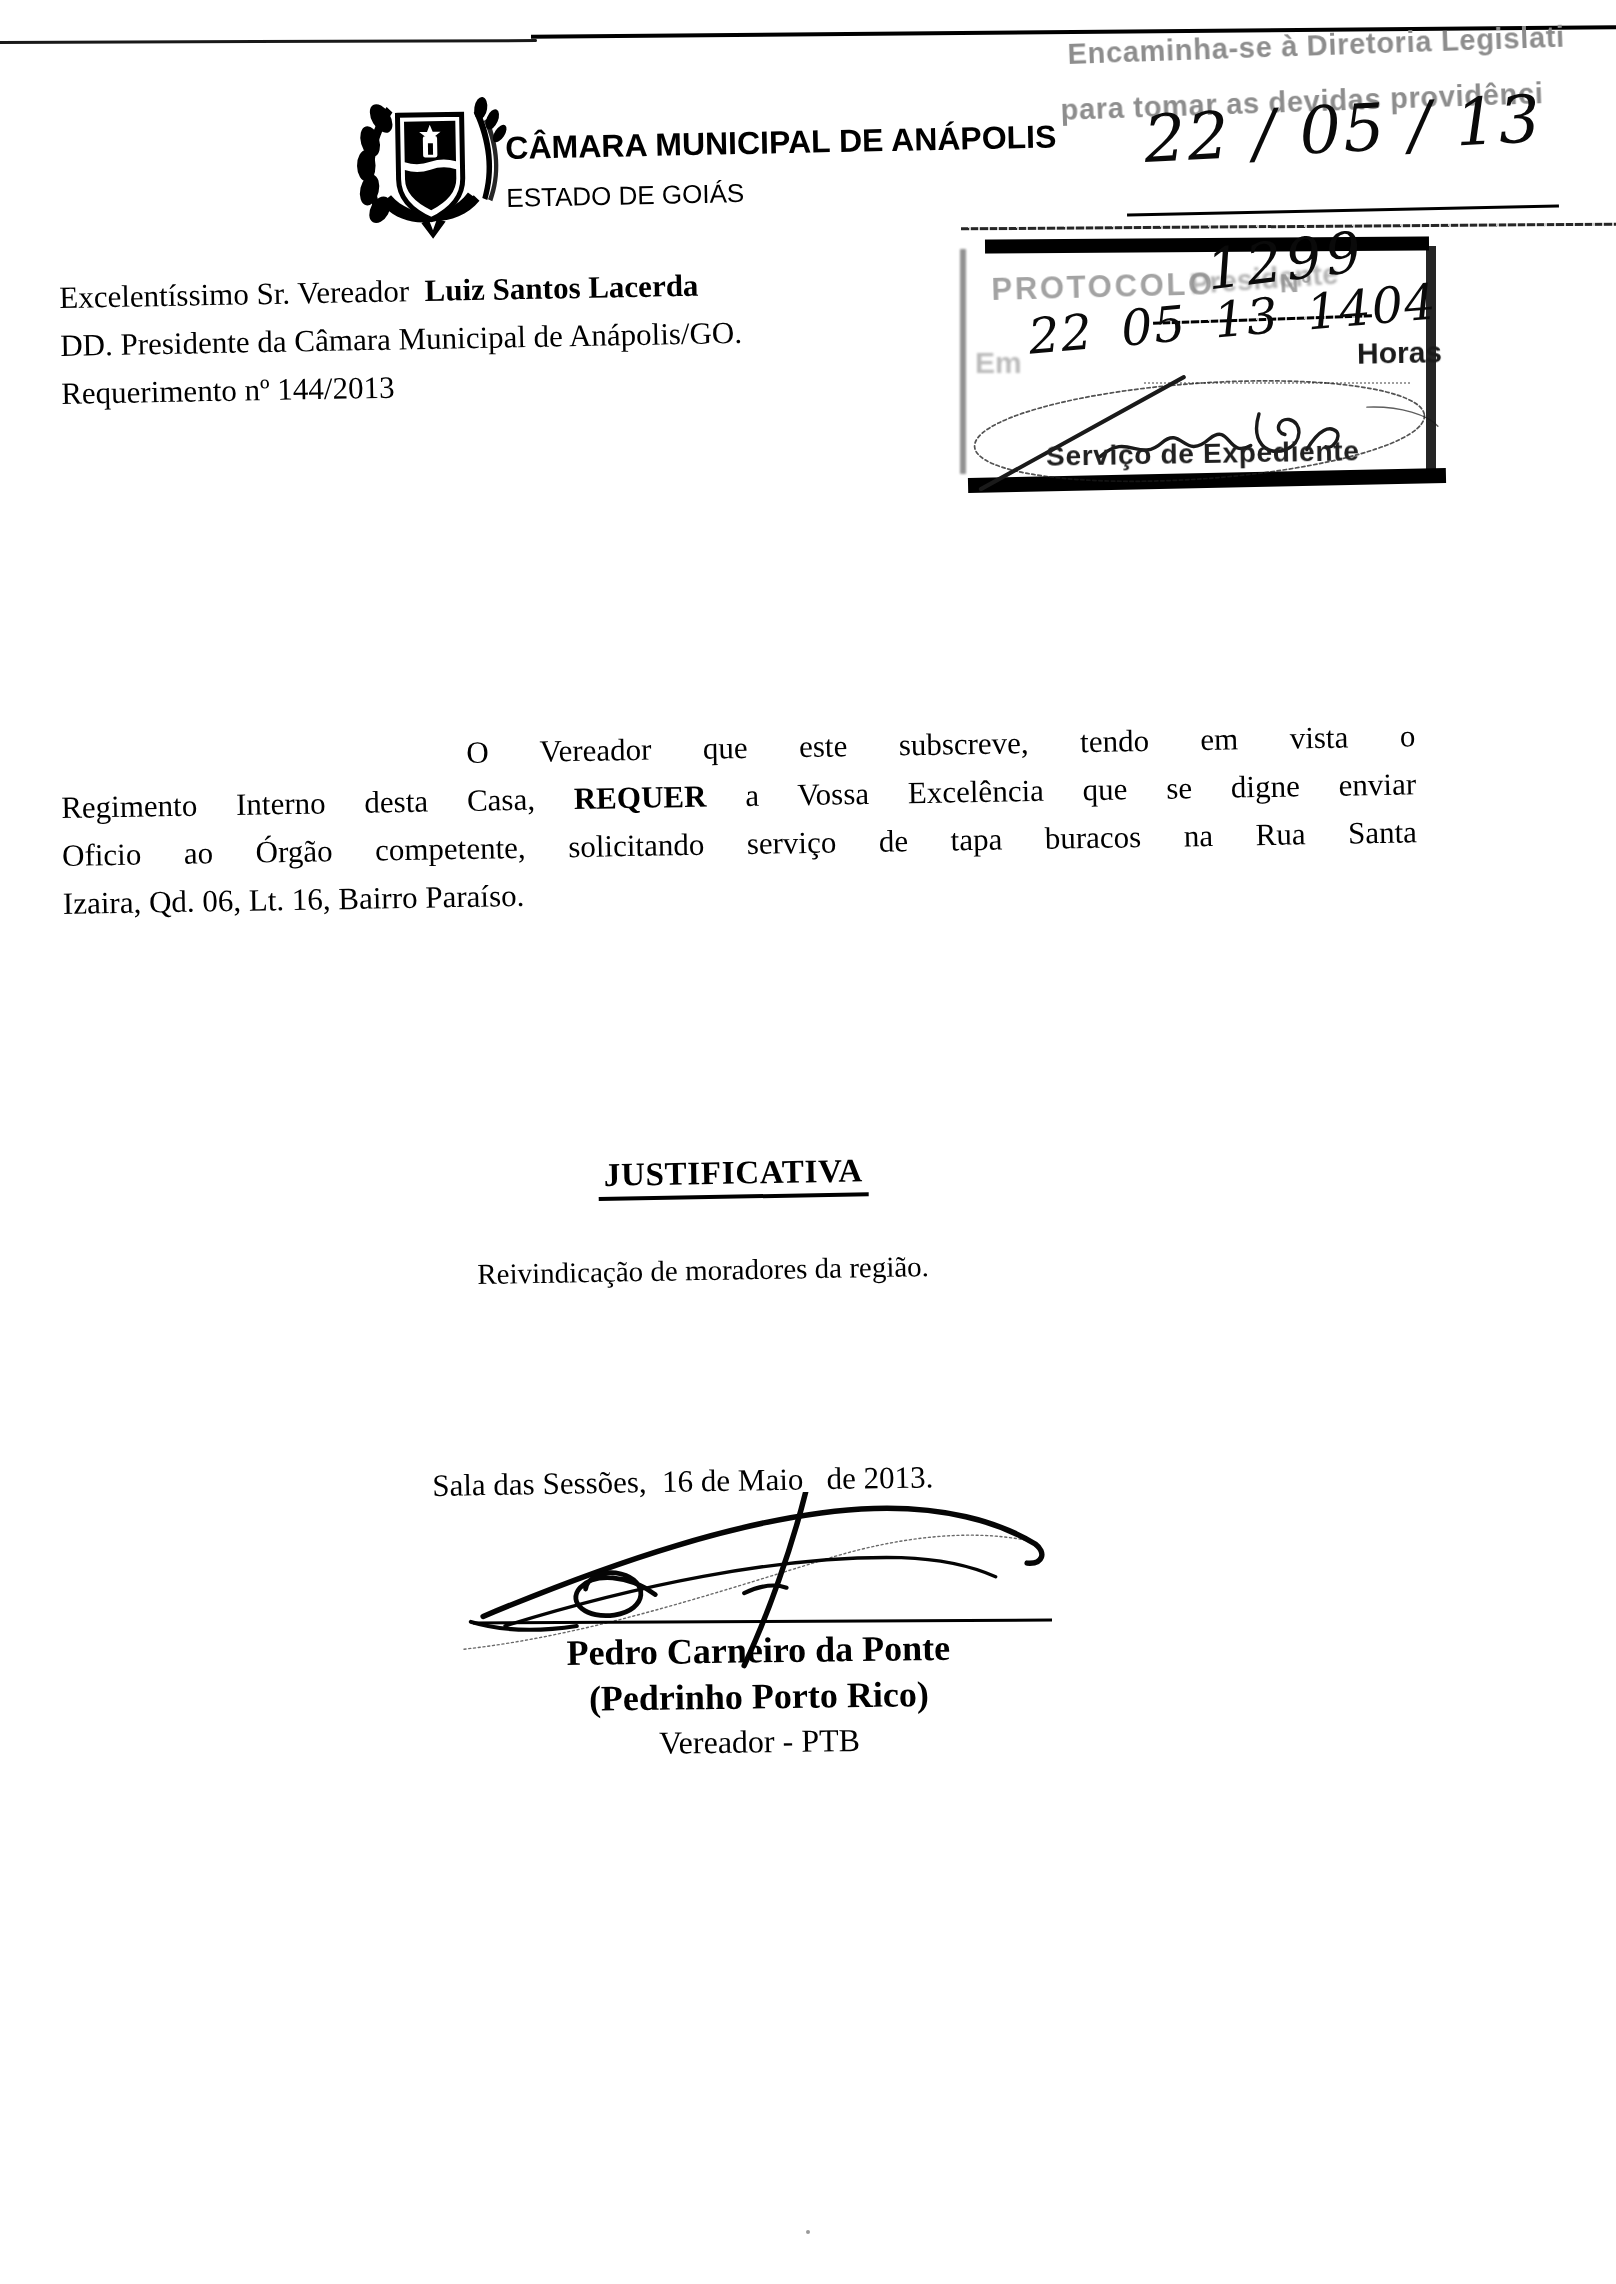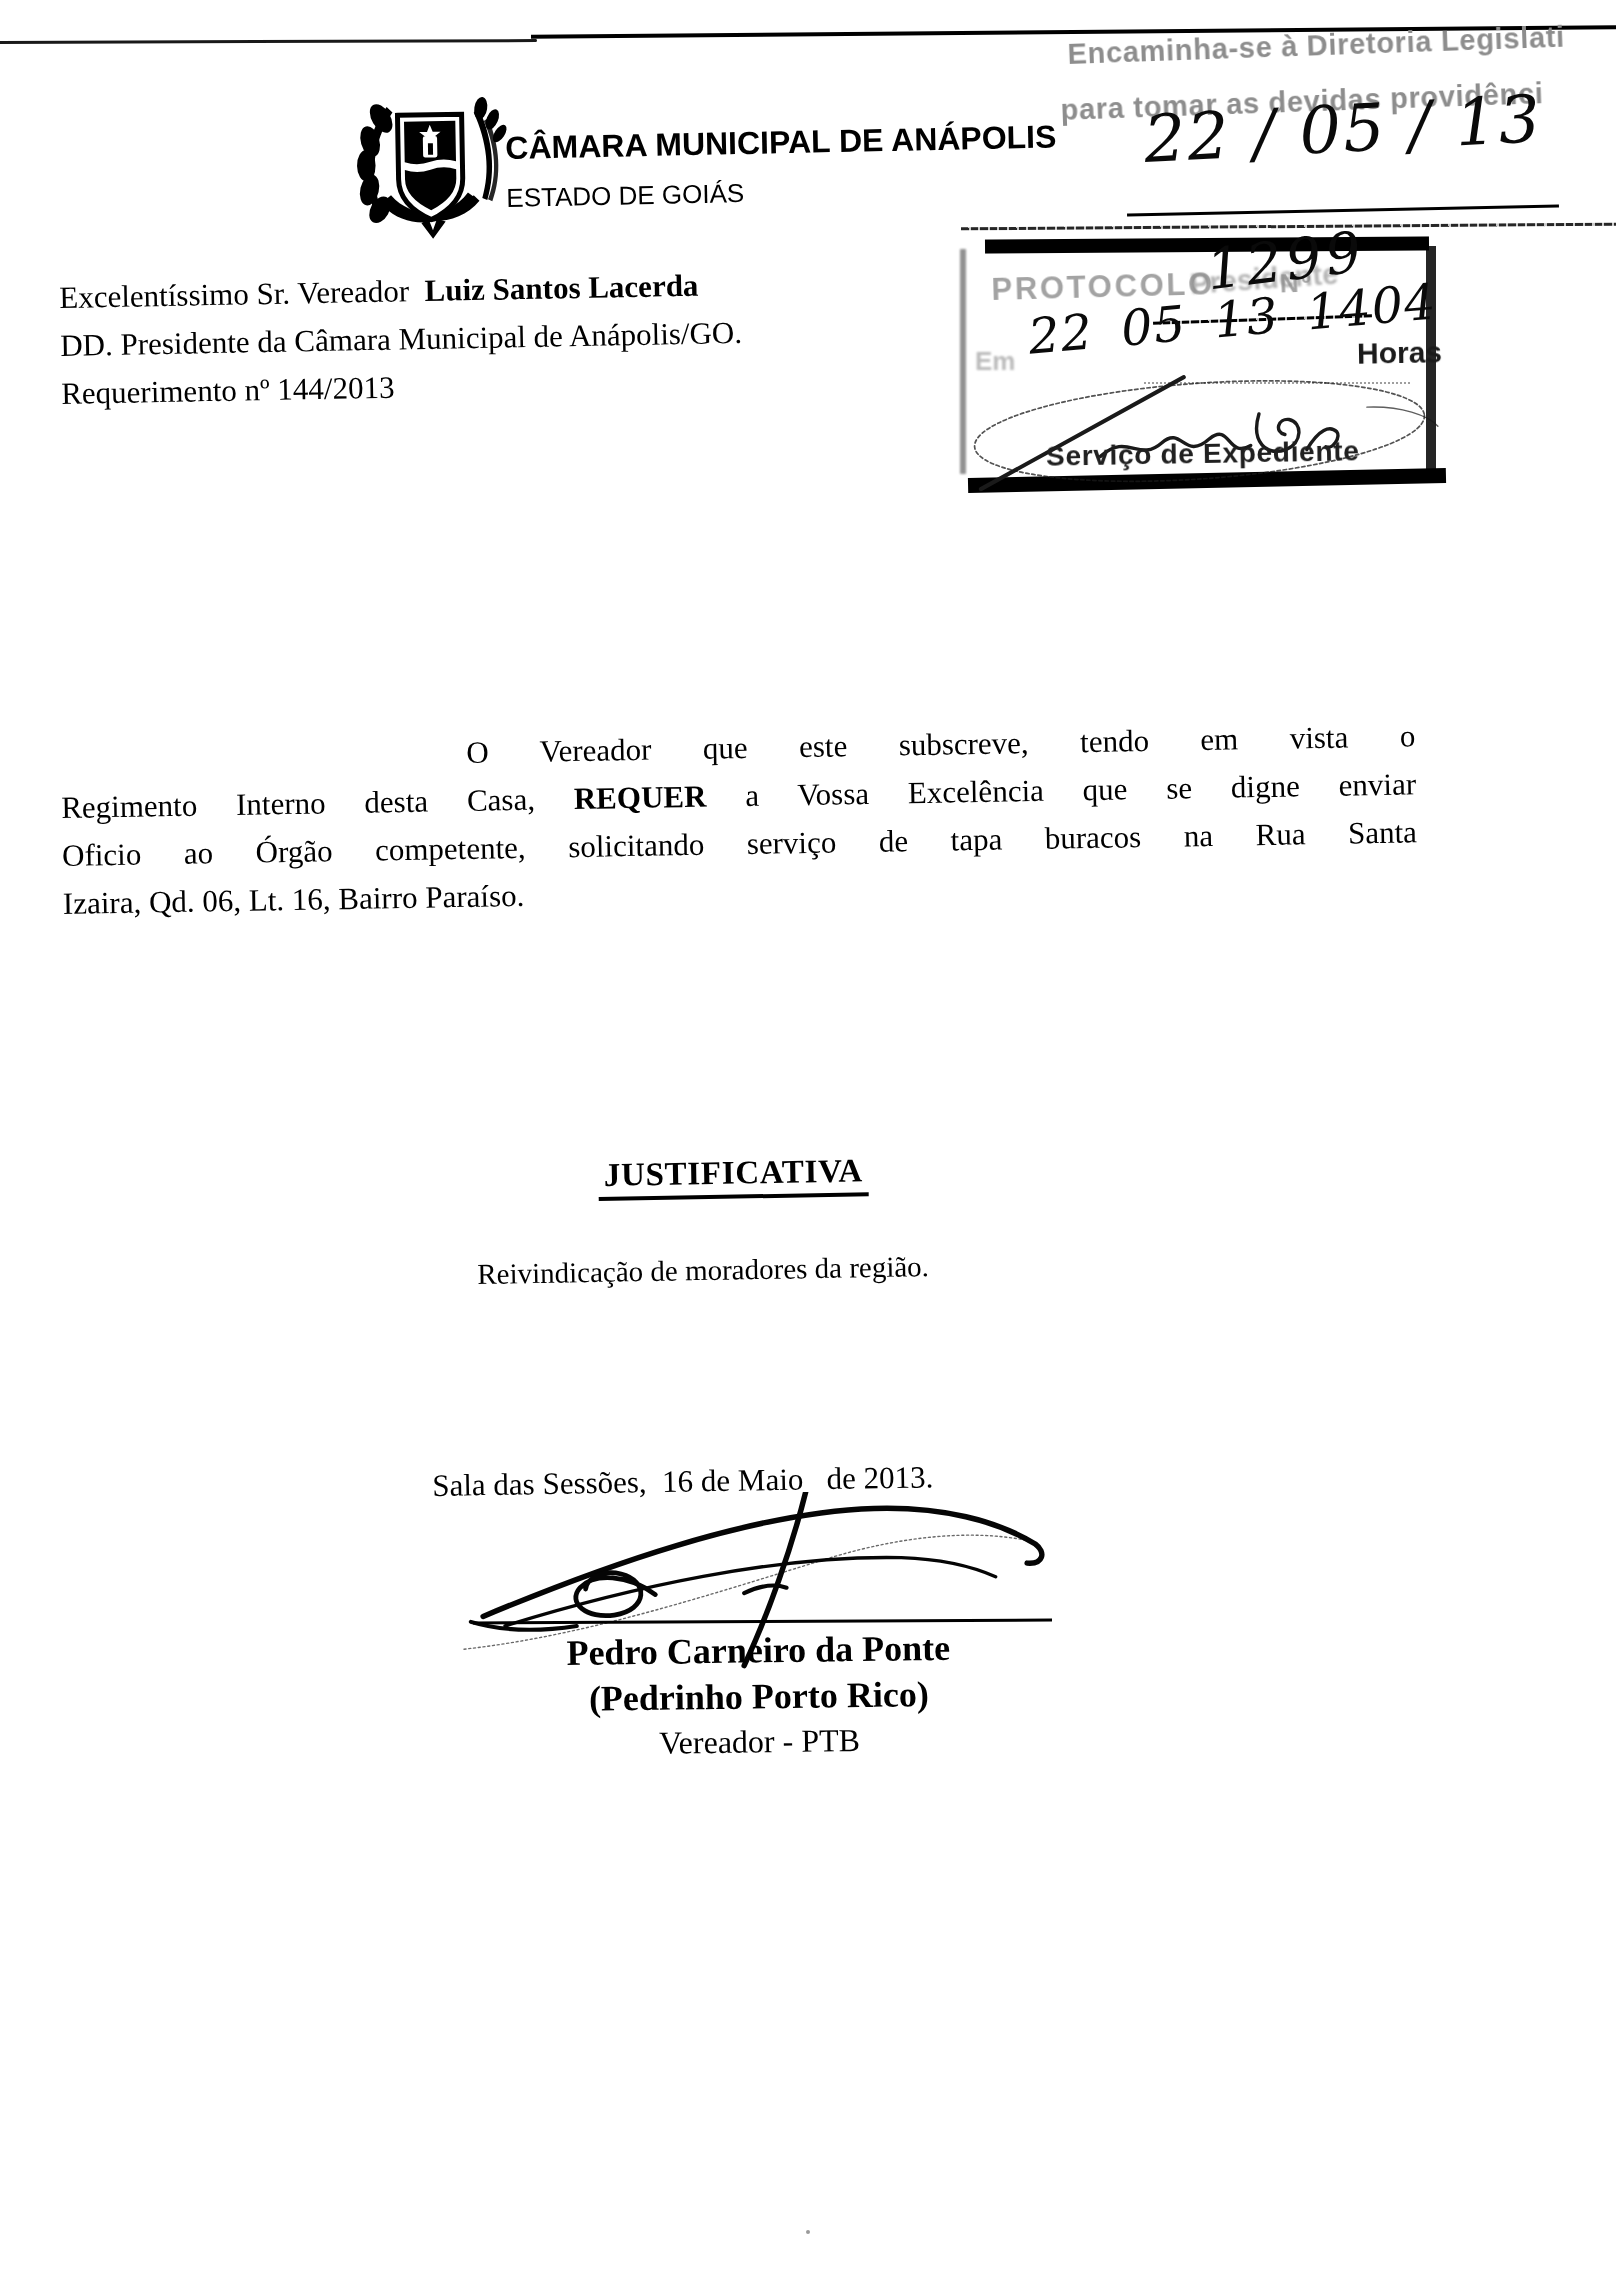--- a/index.html
+++ b/index.html
@@ -83,21 +83,21 @@
   <div class="abs blur2" style="left:960px; top:249px; width:6.1px; height:225px; background:#3a3a3a; opacity:.55;"></div>
   <div class="abs ink blur1" style="left:968px; top:473px; width:478px; height:15px; transform:rotate(-1.2deg);"></div>
 
   <div class="abs faded" style="left:991px; top:272px; font-size:31px; letter-spacing:2.7px; transform:rotate(-1.5deg); transform-origin:0 0; opacity:.8; white-space:nowrap;">
     <span>PROTOCOLO</span><span style="margin-left:65px; font-size:26px;">Nº</span>
   </div>
   <div class="abs faded" style="left:1189px; top:268px; font-size:29px; transform:rotate(-4deg); transform-origin:0 0; opacity:.65; filter:blur(0.8px);">Presidente</div>
   <div class="abs hand" style="left:1203px; top:238px; font-size:56px; letter-spacing:4.1px; transform:rotate(-7deg); transform-origin:0 0;">1299</div>
   <div class="abs ink speckle" style="left:1153px; top:318px; width:219px; height:3.4px; transform:rotate(-2deg);"></div>
 
-  <div class="abs faded" style="left:975px; top:346px; font-size:26px; opacity:.6; filter:blur(0.8px);">Em</div>
+  <div class="abs faded" style="left:975px; top:346px; font-size:30px; opacity:.6; filter:blur(0.8px);">Em</div>
   <div class="abs hand" style="left:1026px; top:309px; font-size:49px; word-spacing:11px; letter-spacing:1.4px; transform:rotate(-5deg); transform-origin:0 0; white-space:nowrap;">22 05 13 1404</div>
   <div class="abs sans" style="left:1357px; top:336px; font-size:30px; font-weight:700; color:#1b1b1b; filter:blur(0.3px); transform:rotate(-1deg);">Horas</div>
   <div class="abs" style="left:1144px; top:382px; width:266px; border-top:2px dotted #777; opacity:.7;"></div>
 
   <svg class="abs" style="left:957px; top:366px;" width="485" height="137" viewBox="0 0 710 200">
     <g fill="none" stroke="#1a1a1a" stroke-linecap="round">
       <ellipse cx="355" cy="95" rx="330" ry="70" stroke-width="2.5" stroke-dasharray="5 4" opacity=".75" transform="rotate(-4 355 95)"></ellipse>
       <path d="M210,132 C250,96 266,142 300,112 C330,86 332,140 370,106 C400,82 396,136 430,116" stroke-width="5"></path>
       <path d="M442,70 C430,110 452,132 482,122 C506,112 506,82 486,78 C470,76 464,96 480,100" stroke-width="5"></path>
       <path d="M512,122 C530,92 546,86 556,96 C562,104 550,122 540,118" stroke-width="5"></path>

